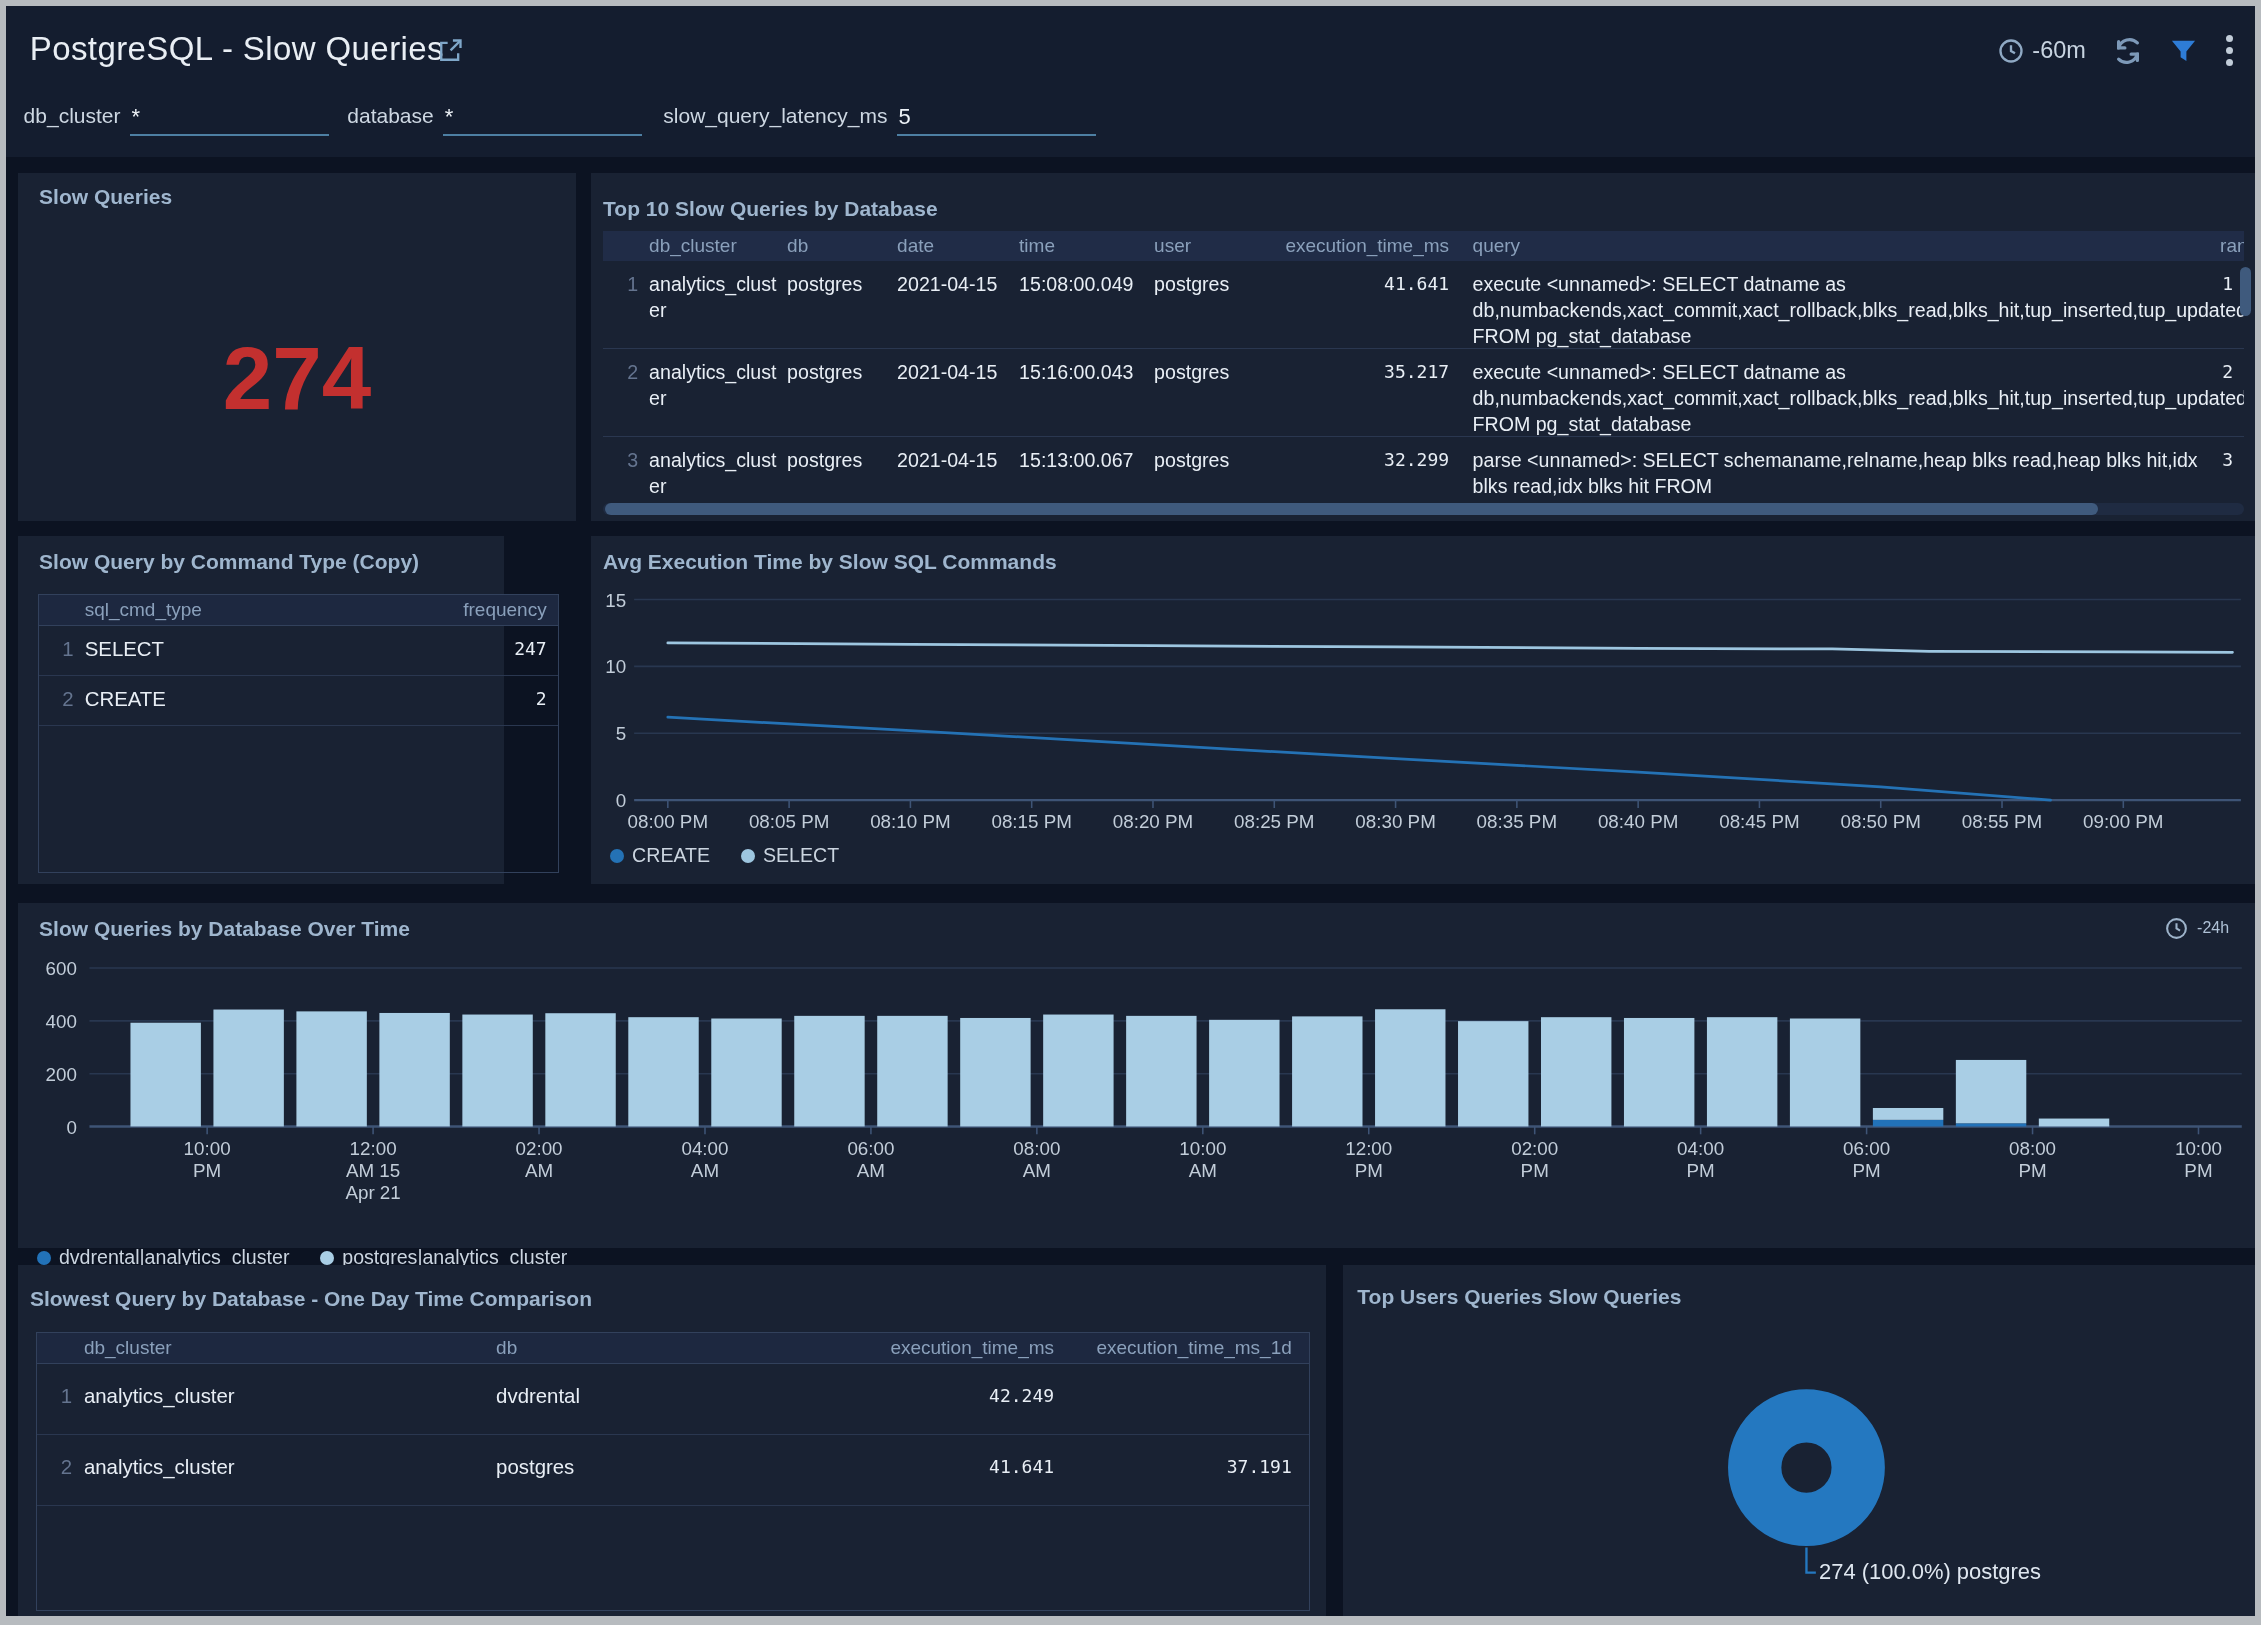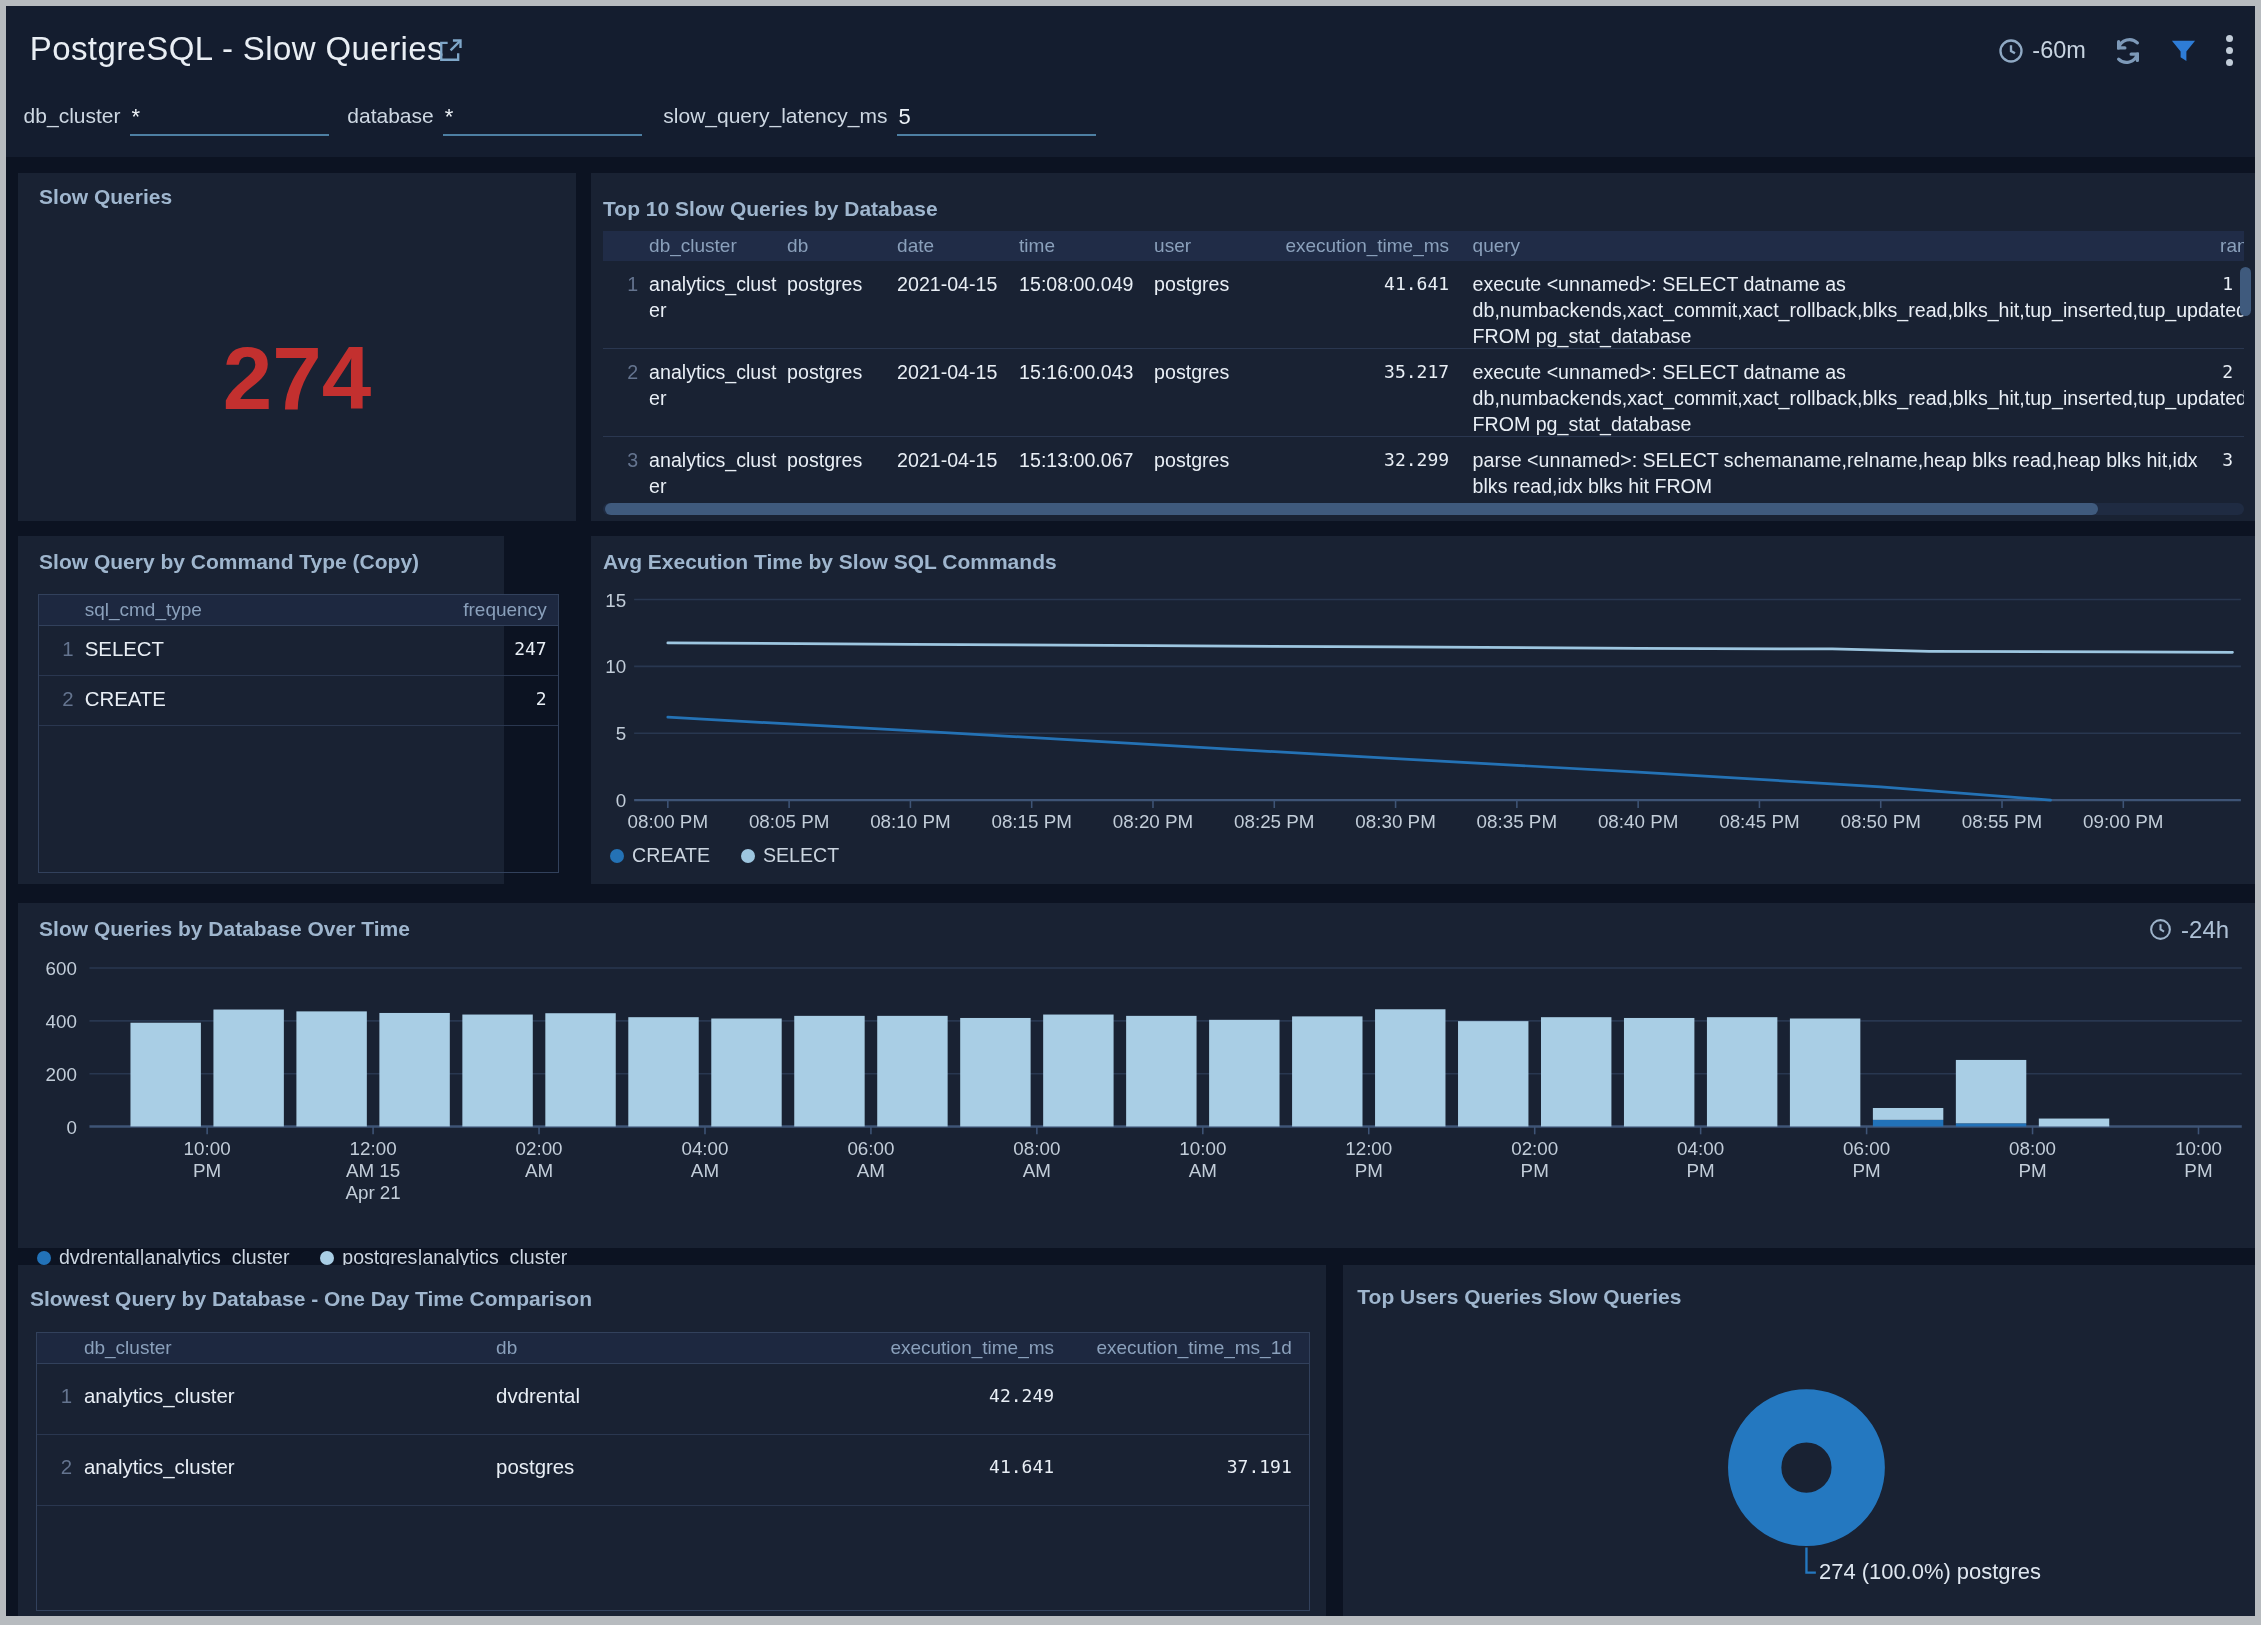--- a/index.html
+++ b/index.html
@@ -46,21 +46,21 @@
   .slow-grid .c-e1{text-align:right;}
   .slow-grid .c-e2{text-align:right;padding-right:17.3px;}
   
   .vthumb{position:absolute;right:4.7px;top:94px;width:10.2px;height:49px;background:#3f5a7d;border-radius:5.5px;}
   .hscroll{position:absolute;left:11.8px;right:11.8px;top:330px;height:11.8px;background:#1f2b42;border-radius:6.3px;}
   .hthumb{position:absolute;left:2.4px;top:0;height:11.8px;width:91%;background:#3f5a7d;border-radius:6.3px;}
   
   .legend{position:absolute;display:flex;gap:31px;align-items:center;}
   .leg-item{display:flex;align-items:center;gap:7.8px;color:#cbd5e0;font-size:19.6px;}
   .leg-dot{width:14px;height:14px;border-radius:50%;}
-  .badge24{position:absolute;right:27px;top:12.6px;display:flex;align-items:center;gap:7.8px;color:#aec1d6;font-size:24px;}
+  .badge24{position:absolute;right:27px;top:12.6px;display:flex;align-items:center;gap:7.8px;color:#aec1d6;font-size:16px;}
   svg text{font-family:"Liberation Sans",sans-serif;}
 </style>
 </head>
 <body>
 
 <div class="frame">
 <div class="screen">
 
   <div class="topbar">
     <div class="title-row">

